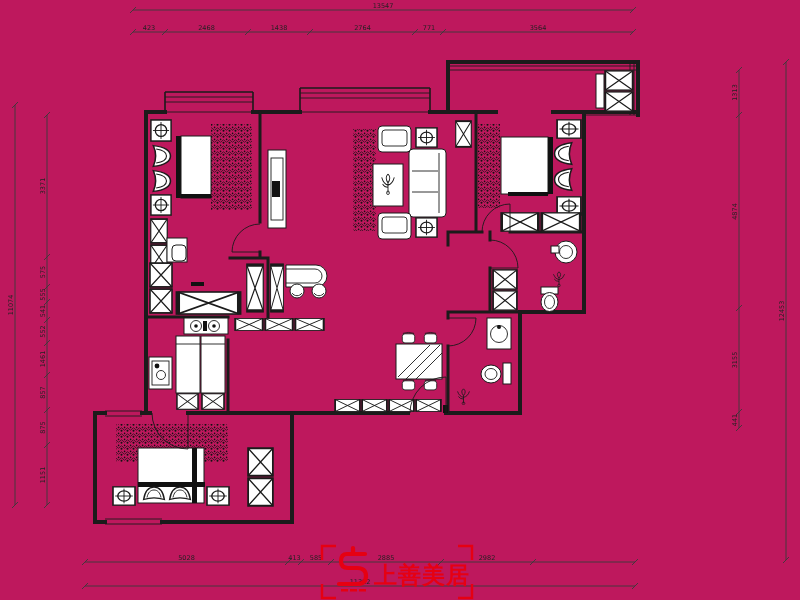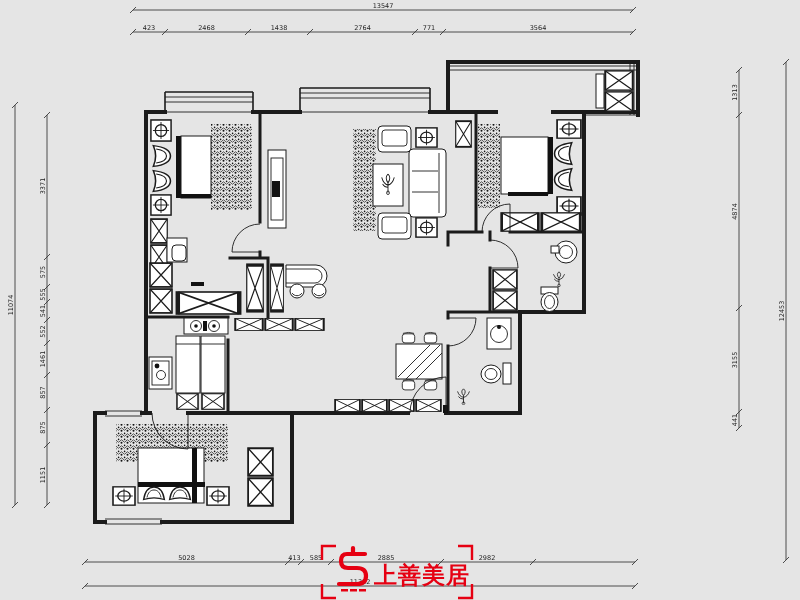--- a/index.html
+++ b/index.html
@@ -1,16 +1,16 @@
 <!DOCTYPE html>
 <html><head>
 <meta charset="utf-8">
 <style>
   html,body{margin:0;padding:0;background:#fff;}
-  #stage{position:relative;width:800px;height:600px;background:#e5e5e5;overflow:hidden;
+  #stage{position:relative;width:800px;height:600px;background:#be185d;overflow:hidden;
          font-family:"Liberation Sans",sans-serif;}
   svg{position:absolute;left:0;top:0;}
   .wx{stroke:#1b1b1b;stroke-width:4;fill:none;stroke-linecap:square;}
   .wi{stroke:#1b1b1b;stroke-width:3;fill:none;stroke-linecap:square;}
   .w2{stroke:#1b1b1b;stroke-width:1.6;fill:none;}
   .th{stroke:#1b1b1b;stroke-width:0.9;fill:none;}
   .fu{stroke:#1b1b1b;stroke-width:1;fill:#fff;}
   .fl{stroke:#1b1b1b;stroke-width:0.9;fill:none;}
   .bk{fill:#111;stroke:none;}
   .dl,.dt{stroke:#3a3a3a;stroke-width:0.9;fill:none;}

